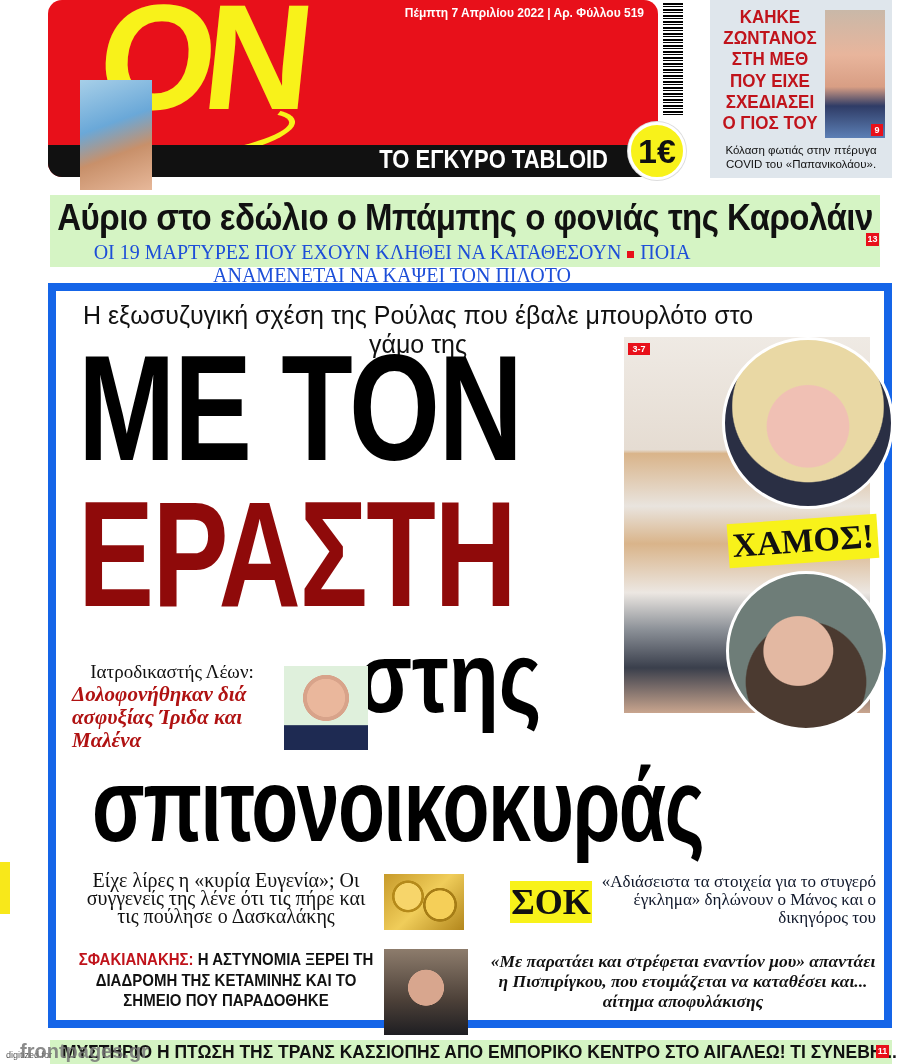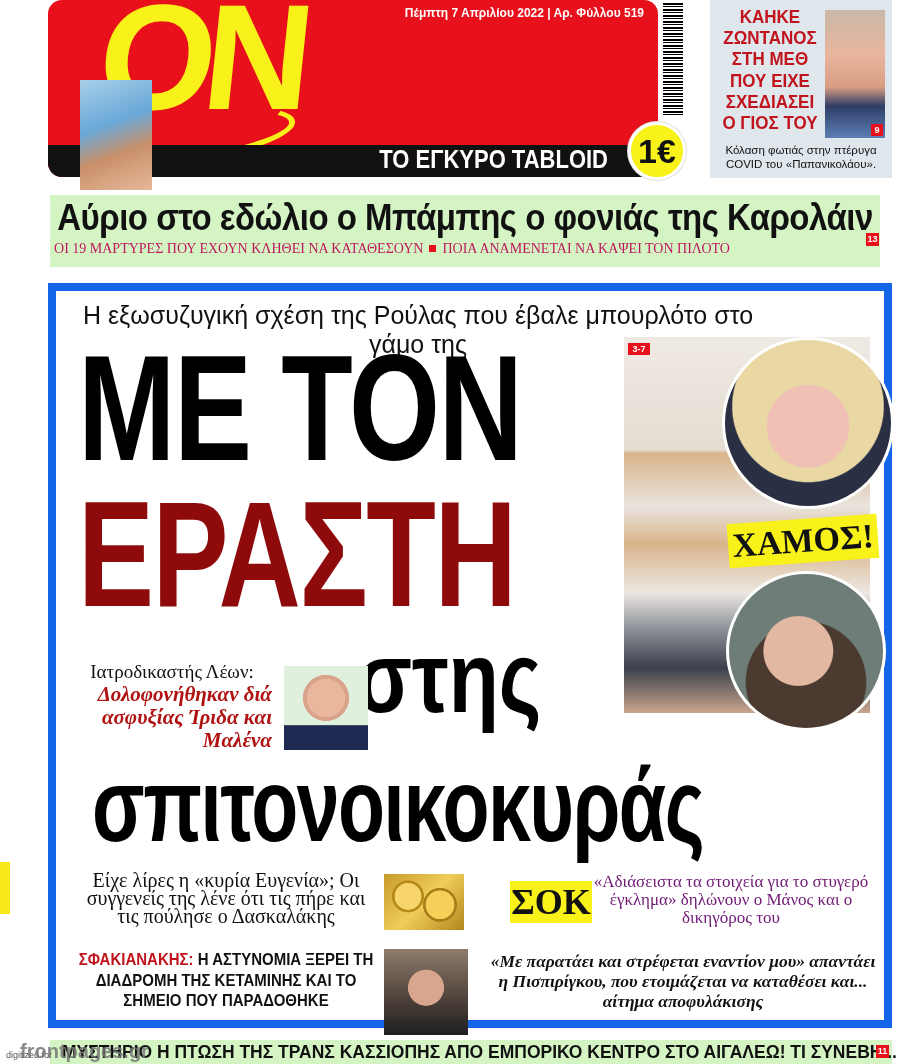--- a/index.html
+++ b/index.html
@@ -21,46 +21,46 @@
   
   .teaser { left: 710px; top: 0; width: 182px; height: 178px; background: #dfe6ec; }
   .teaser-head { left: 10px; top: 6px; width: 100px; color: #c0131b; font-weight: 900; font-size: 17px; line-height: 19px; text-align: center; transform: scaleY(1.12); transform-origin: top; }
   .teaser-photo { left: 115px; top: 10px; width: 60px; height: 128px; background: linear-gradient(180deg, #c9b8a8 0%, #e8b59c 35%, #d89e84 60%, #2f3c66 75%, #5c7fb5 100%); }
   .teaser-pg { left: 161px; top: 124px; width: 12px; height: 12px; background: #e8101a; color: #fff; font-size: 9px; font-weight: bold; text-align: center; line-height: 12px; }
   .teaser-sub { left: 4px; top: 143px; width: 174px; text-align: center; font-size: 11.5px; color: #111; line-height: 14px; }
 
   
   .band2 { left: 50px; top: 195px; width: 830px; height: 72px; background: #d5f4c4; }
   .band2-head { left: 0; top: 4px; width: 830px; text-align: center; font-weight: 900; font-size: 33px; color: #111; letter-spacing: -0.5px; transform: scaleY(1.1); }
-  .band2-sub { left: 0; top: 46px; width: 684px; text-align: center; font-family: "Liberation Serif", serif; font-size: 14px; color: #be185d; }
+  .band2-sub { left: 0; top: 46px; width: 684px; text-align: center; font-family: "Liberation Serif", serif; font-size: 20px; color: #1d4ed8; }
   .red-sq { display: inline-block; width: 7px; height: 7px; background: #e8101a; margin: 0 6px 1px; }
   .pg-tag { width: 13px; height: 13px; background: #e8101a; color: #fff; font-size: 9px; font-weight: bold; text-align: center; line-height: 13px; }
 
   
   .frame { left: 48px; top: 283px; width: 844px; height: 745px; border: 8px solid #1565e8; background: #fff; }
   .kicker { left: 0; top: 10px; width: 724px; text-align: center; font-family: Liberation Sans, sans-serif; font-size: 25px; color: #111; }
   .h-line1 { left: 22px; top: 42px; font-weight: 900; font-size: 150px; color: #000; line-height: 1; letter-spacing: -2px; transform: scaleX(0.78); transform-origin: left top; }
   .h-line2 { left: 22px; top: 188px; font-weight: 900; font-size: 150px; color: #8f0a0a; line-height: 1; letter-spacing: -2px; transform: scaleX(0.76); transform-origin: left top; }
   .h-line3 { left: 300px; top: 336px; font-weight: 900; font-size: 100px; color: #000; line-height: 1; transform: scaleX(0.82); transform-origin: left top; }
   .h-line4 { left: 36px; top: 462px; font-weight: 900; font-size: 104px; color: #000; line-height: 1; letter-spacing: -2px; transform: scaleX(0.74); transform-origin: left top; }
 
   .coroner-label { left: 16px; top: 370px; width: 200px; text-align: center; font-family: "Liberation Serif", serif; font-size: 19px; color: #111; }
-  .coroner-quote { left: 16px; top: 392px; width: 200px; text-align: right; font-family: "Liberation Serif", serif; font-style: italic; font-weight: bold; font-size: 21px; color: #b01212; line-height: 23px; }
+  .coroner-quote { left: 16px; top: 392px; width: 200px; text-align: left; font-family: "Liberation Serif", serif; font-style: italic; font-weight: bold; font-size: 21px; color: #b01212; line-height: 23px; }
   .coroner-photo { left: 228px; top: 375px; width: 84px; height: 84px; background: radial-gradient(circle at 50% 38%, #eab79c 0 28%, #d8a38a 29% 34%, transparent 35%), linear-gradient(180deg, #dff0dc 0%, #dff0dc 70%, #1e2a52 71%); }
 
   .scene-photo { left: 568px; top: 46px; width: 246px; height: 376px; background: linear-gradient(180deg, #efeae4 0%, #e5dcd2 30%, #d9b48a 31%, #e9e4de 45%, #d9b48a 55%, #ece7e2 68%, #8a8f96 78%, #3a3f4c 88%, #c9a58e 100%); }
   .scene-pg { left: 572px; top: 52px; width: 22px; height: 12px; background: #e8101a; color: #fff; font-size: 9px; font-weight: bold; text-align: center; line-height: 12px; }
   .circle-top { left: 666px; top: 46px; width: 172px; height: 172px; border-radius: 50%; border: 3px solid #fff; background: radial-gradient(circle at 50% 52%, #f0c0b4 0 34%, transparent 35%), radial-gradient(circle at 50% 40%, #e9d8a4 0 58%, #2a2f44 59%); }
   .circle-bot { left: 670px; top: 280px; width: 160px; height: 160px; border-radius: 50%; border: 3px solid #fff; background: radial-gradient(circle at 45% 50%, #e3b8a2 0 30%, transparent 31%), radial-gradient(circle at 50% 70%, #4b3a30 0 45%, #6e7d78 46%); }
   .chaos-badge { left: 672px; top: 228px; width: 150px; height: 44px; background: #f8f21a; transform: rotate(-4deg); font-family: "Liberation Serif", serif; font-weight: 900; font-size: 34px; color: #111; text-align: center; line-height: 44px; }
 
   .gold-text { left: 20px; top: 580px; width: 300px; text-align: center; font-family: "Liberation Serif", serif; font-size: 20px; color: #111; line-height: 18px; }
   .gold-photo { left: 328px; top: 583px; width: 80px; height: 56px; background: radial-gradient(circle at 30% 40%, #f7d56a 0 20%, #b58a1a 21% 24%, transparent 25%), radial-gradient(circle at 70% 55%, #f5cf58 0 22%, #a67d16 23% 26%, transparent 27%), linear-gradient(135deg, #c79a2a, #f0cd5a, #b2861c); }
   .shock-badge { left: 436px; top: 590px; width: 82px; height: 42px; background: #f8f21a; font-family: "Liberation Serif", serif; font-weight: 900; font-size: 36px; color: #111; text-align: center; line-height: 42px; margin-left: 18px; }
-  .shock-text { left: 530px; top: 582px; width: 290px; text-align: center; font-family: "Liberation Serif", serif; font-size: 17px; color: #701a75; line-height: 18px; }
+  .shock-text { left: 530px; top: 582px; width: 290px; text-align: right; font-family: "Liberation Serif", serif; font-size: 17px; color: #0f172a; line-height: 18px; }
 
   .sfak-text { left: 20px; top: 660px; width: 300px; text-align: center; font-weight: 900; font-size: 15px; color: #111; line-height: 19px; transform: scaleY(1.1); }
   .sfak-red { color: #c0131b; }
   .sfak-photo { left: 328px; top: 658px; width: 84px; height: 86px; background: radial-gradient(circle at 50% 45%, #d8a68e 0 28%, transparent 29%), linear-gradient(180deg, #8d7c6c 0%, #4c4038 60%, #1e1e22 100%); }
   .pisp-text { left: 432px; top: 660px; width: 390px; text-align: center; font-family: "Liberation Serif", serif; font-style: italic; font-weight: bold; font-size: 17.5px; color: #111; line-height: 20px; }
 
   
   .band3 { left: 50px; top: 1040px; width: 842px; height: 24px; background: #d5f4c4; }
   .band3-text { left: 12px; top: 0; font-weight: 900; font-size: 19px; color: #111; line-height: 24px; transform: scaleX(0.92); transform-origin: left; white-space: nowrap; }
   .digitized-small { left: 6px; top: 1030px; font-size: 9px; color: #555; margin-top: 20px; }

